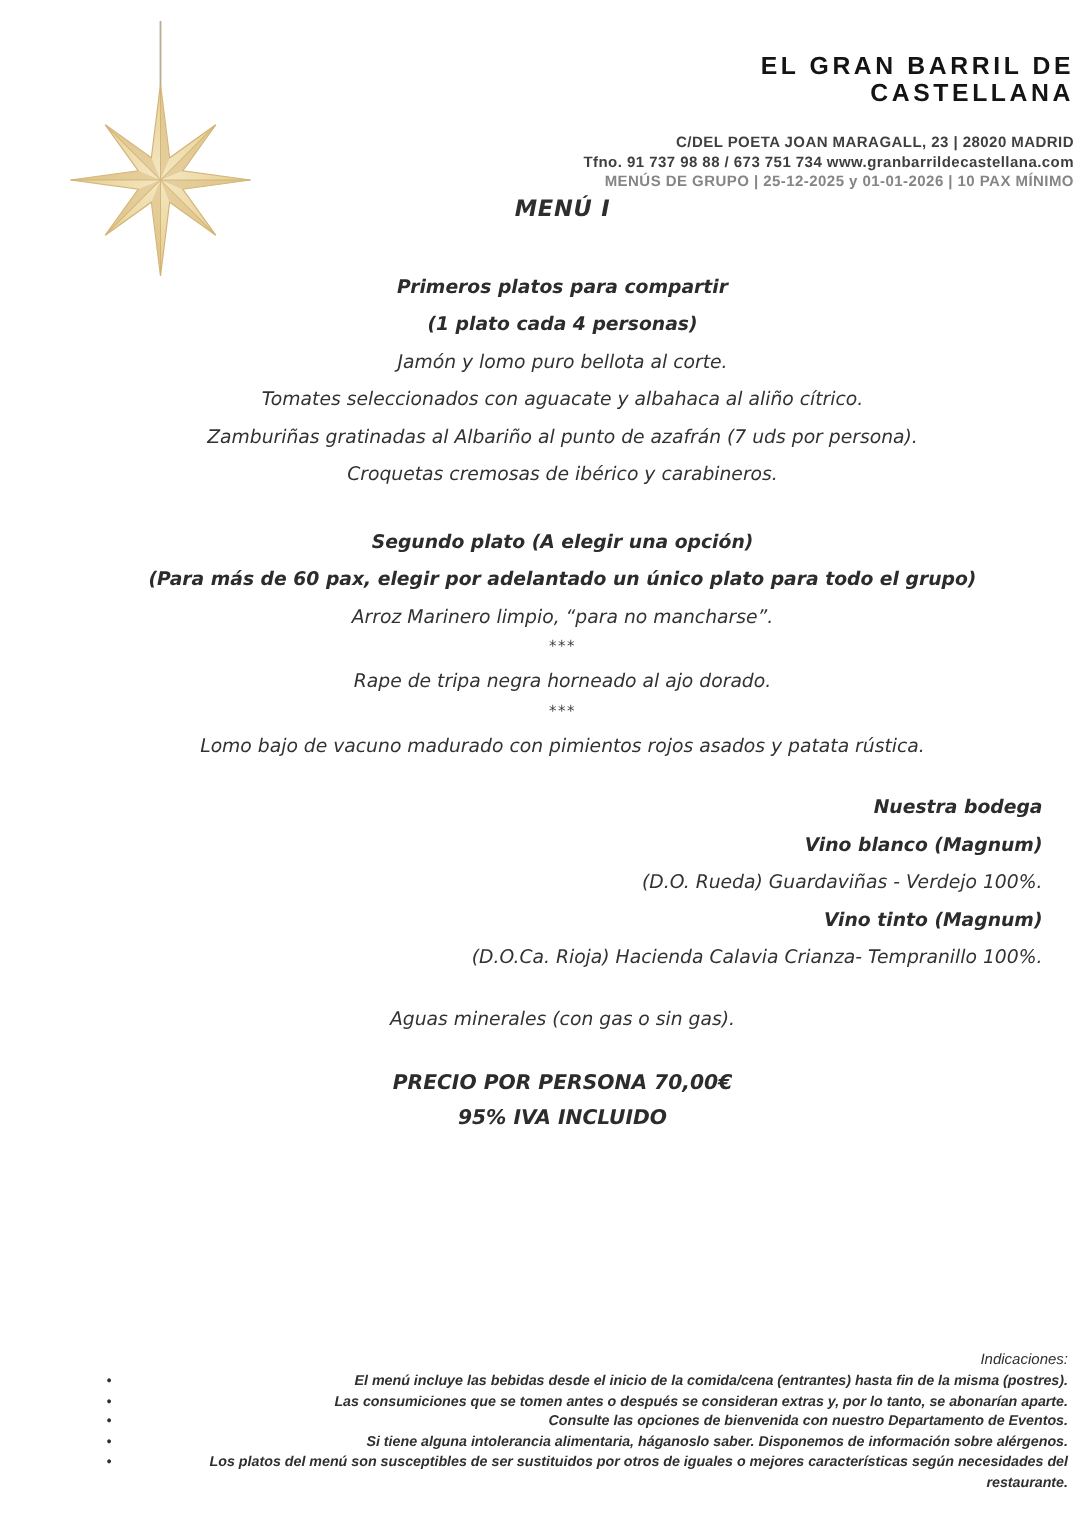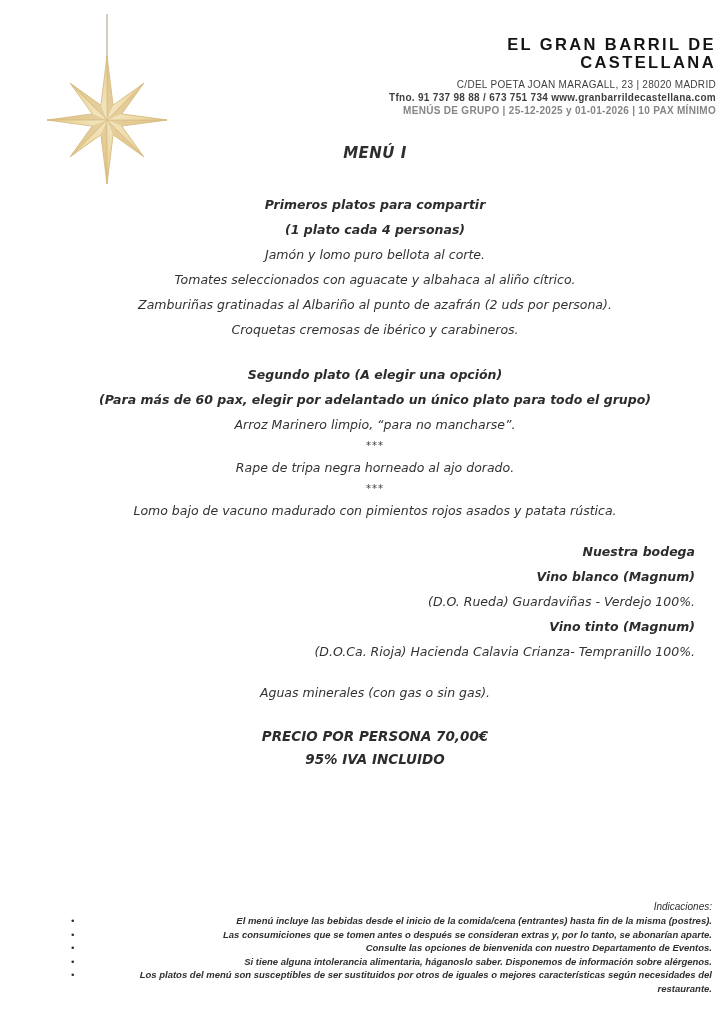--- a/index.html
+++ b/index.html
@@ -17,26 +17,26 @@
   
   .hdr{
     position:absolute;top:36px;right:34px;
     text-align:right;
     font-family:"Liberation Sans",sans-serif;
   }
   .brand-line{
     font-weight:bold;font-size:16.5px;line-height:1.08;
     letter-spacing:2.4px;color:#141414;white-space:nowrap;
   }
-  .hdr-addr{font-weight:normal;font-size:10px;color:#3f3f3f;margin-top:7px;letter-spacing:.3px;white-space:nowrap;}
+  .hdr-addr{font-weight:bold;font-size:10px;color:#3f3f3f;margin-top:18px;letter-spacing:.3px;white-space:nowrap;}
   .hdr-phone{font-weight:bold;font-size:10px;color:#3f3f3f;margin-top:2px;letter-spacing:.3px;white-space:nowrap;}
   .hdr-info{font-weight:bold;font-size:10px;color:#858585;margin-top:2px;letter-spacing:.3px;white-space:nowrap;}
   
   .menu-main{
-    position:absolute;top:144px;left:55px;right:55px;
+    position:absolute;top:130px;left:55px;right:55px;
     text-align:center;font-style:italic;
   }
   .menu-title{font-size:15px;font-weight:bold;line-height:18px;margin:0;color:#2e2e2e;letter-spacing:.5px;}
   section{display:block;}
   .sec-1{margin-top:30px;}
   .sec-2{margin-top:20px;}
   .sec-3{margin-top:24px;}
   .sec-4{margin-top:16px;text-align:right;}
   .water{margin-top:16px;}
   .price-block{margin-top:20px;}
@@ -114,21 +114,21 @@
   </header>
 
   <main class="menu-main">
     <h1 class="menu-title">MENÚ I</h1>
 
     <section class="sec-1">
       <div class="line strong">Primeros platos para compartir</div>
       <div class="line strong">(1 plato cada 4 personas)</div>
       <div class="line">Jamón y lomo puro bellota al corte.</div>
       <div class="line">Tomates seleccionados con aguacate y albahaca al aliño cítrico.</div>
-      <div class="line">Zamburiñas gratinadas al Albariño al punto de azafrán (2 uds por persona).</div>
+      <div class="line">Zamburiñas gratinadas al Albariño al punto de azafrán (7 uds por persona).</div>
       <div class="line">Croquetas cremosas de ibérico y carabineros.</div>
     </section>
 
     <section class="sec-2">
       <div class="line strong">Segundo plato (A elegir una opción)</div>
       <div class="line strong">(Para más de 60 pax, elegir por adelantado un único plato para todo el grupo)</div>
       <div class="line">Arroz Marinero limpio, “para no mancharse”.</div>
       <div class="sep">***</div>
       <div class="line">Rape de tripa negra horneado al ajo dorado.</div>
       <div class="sep">***</div>

